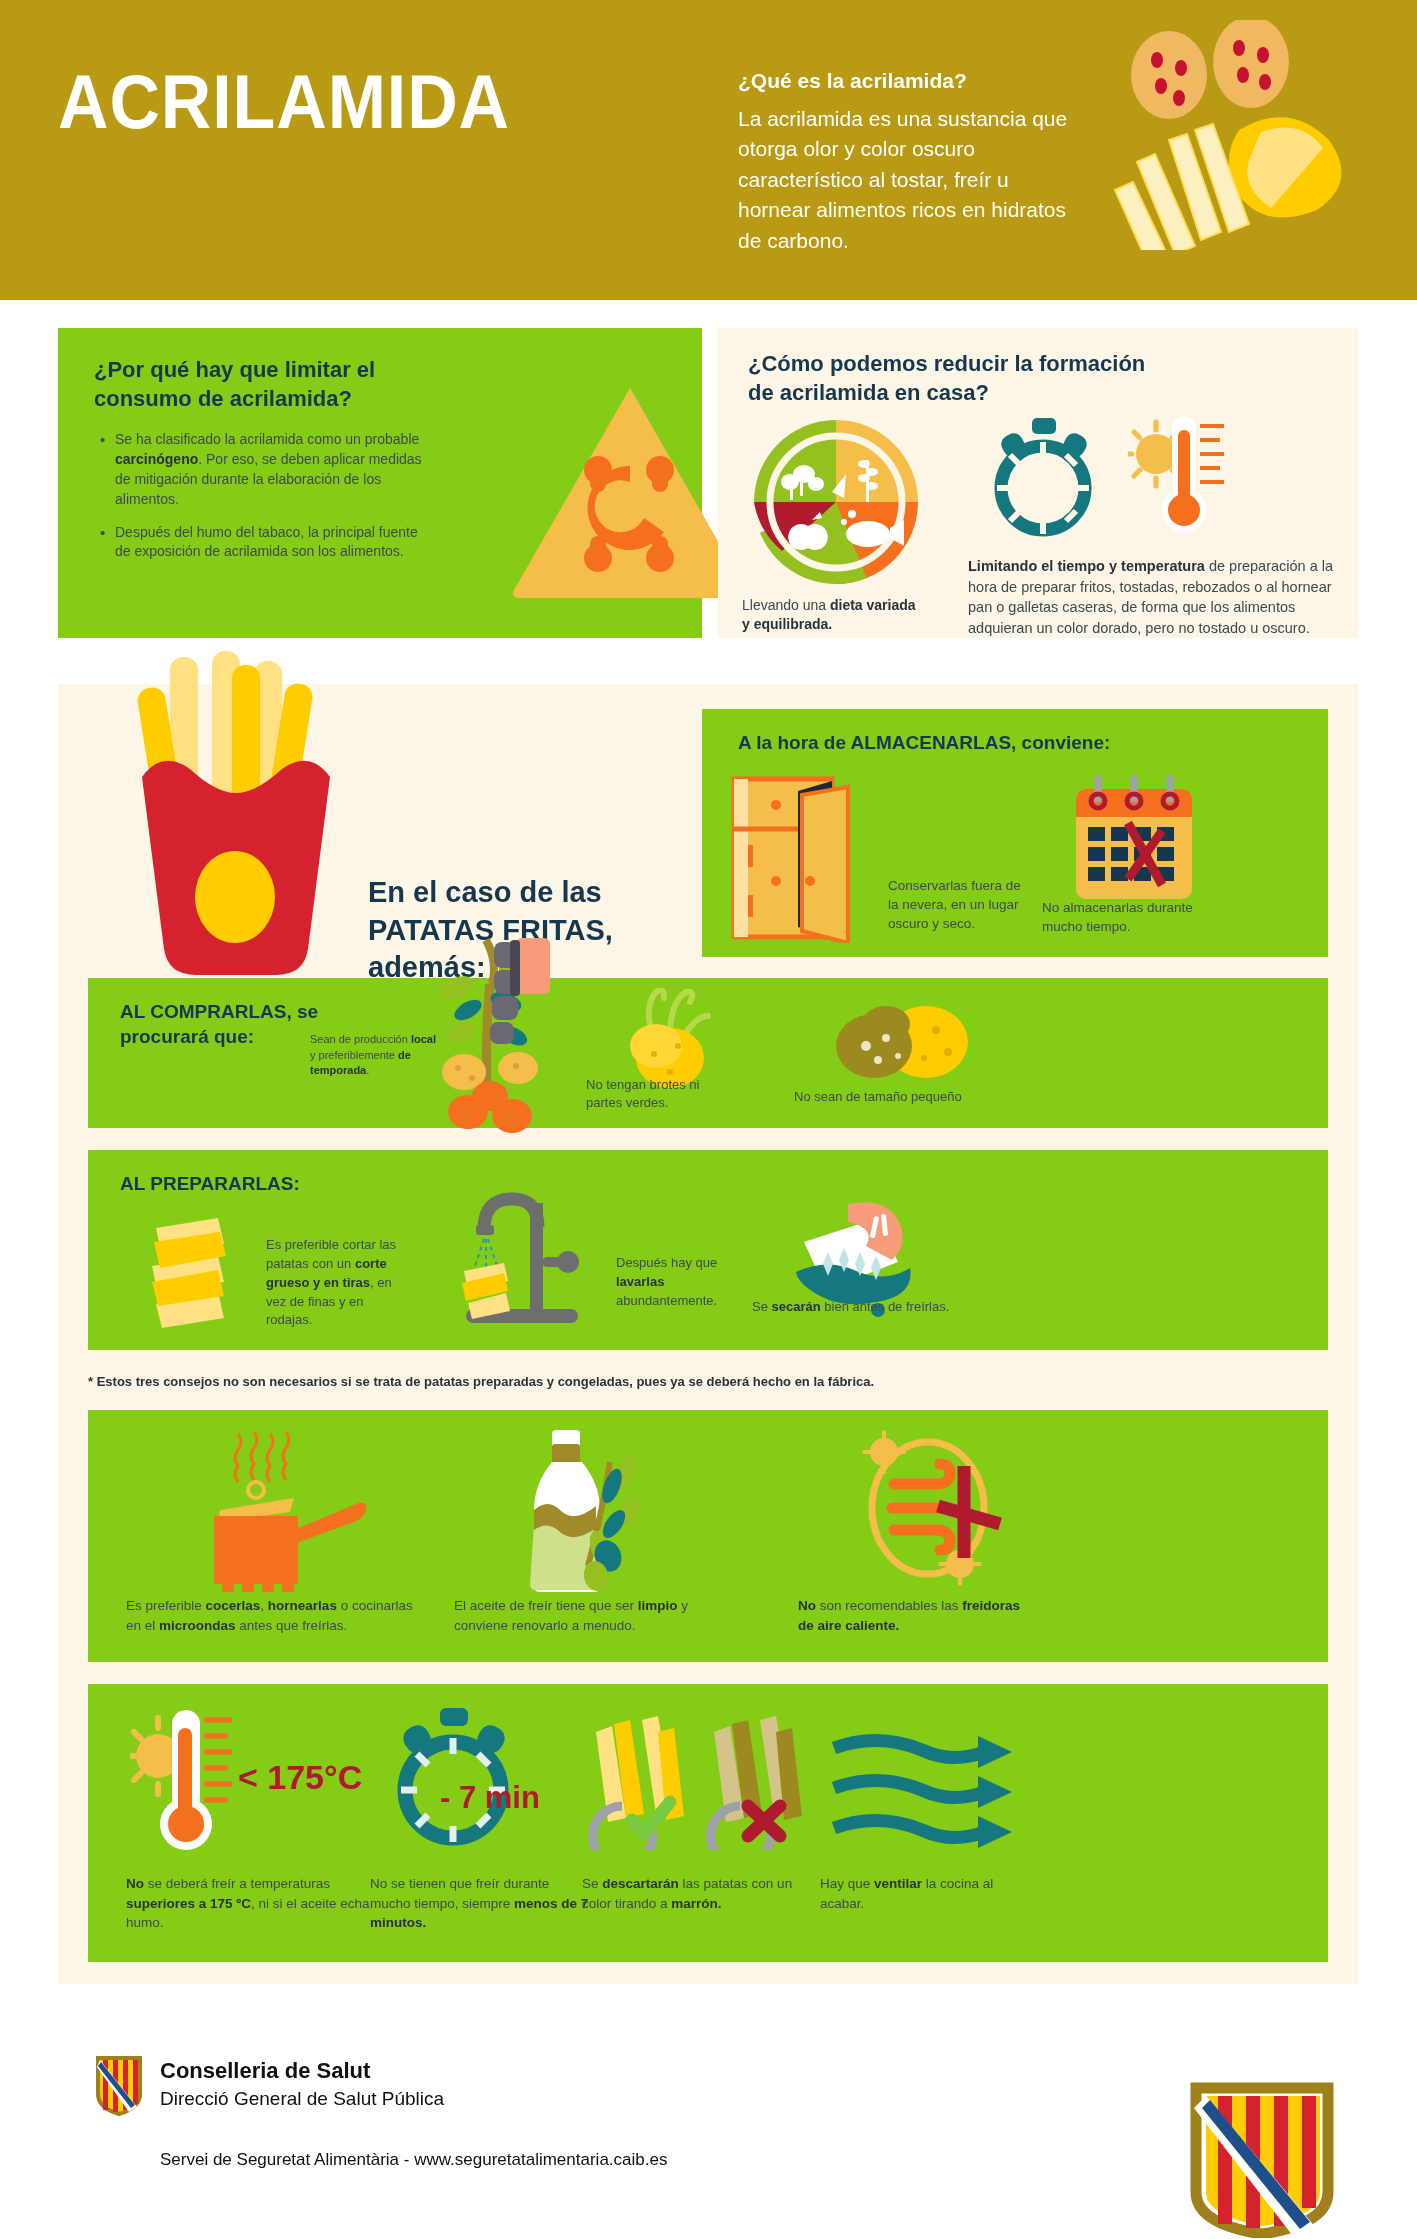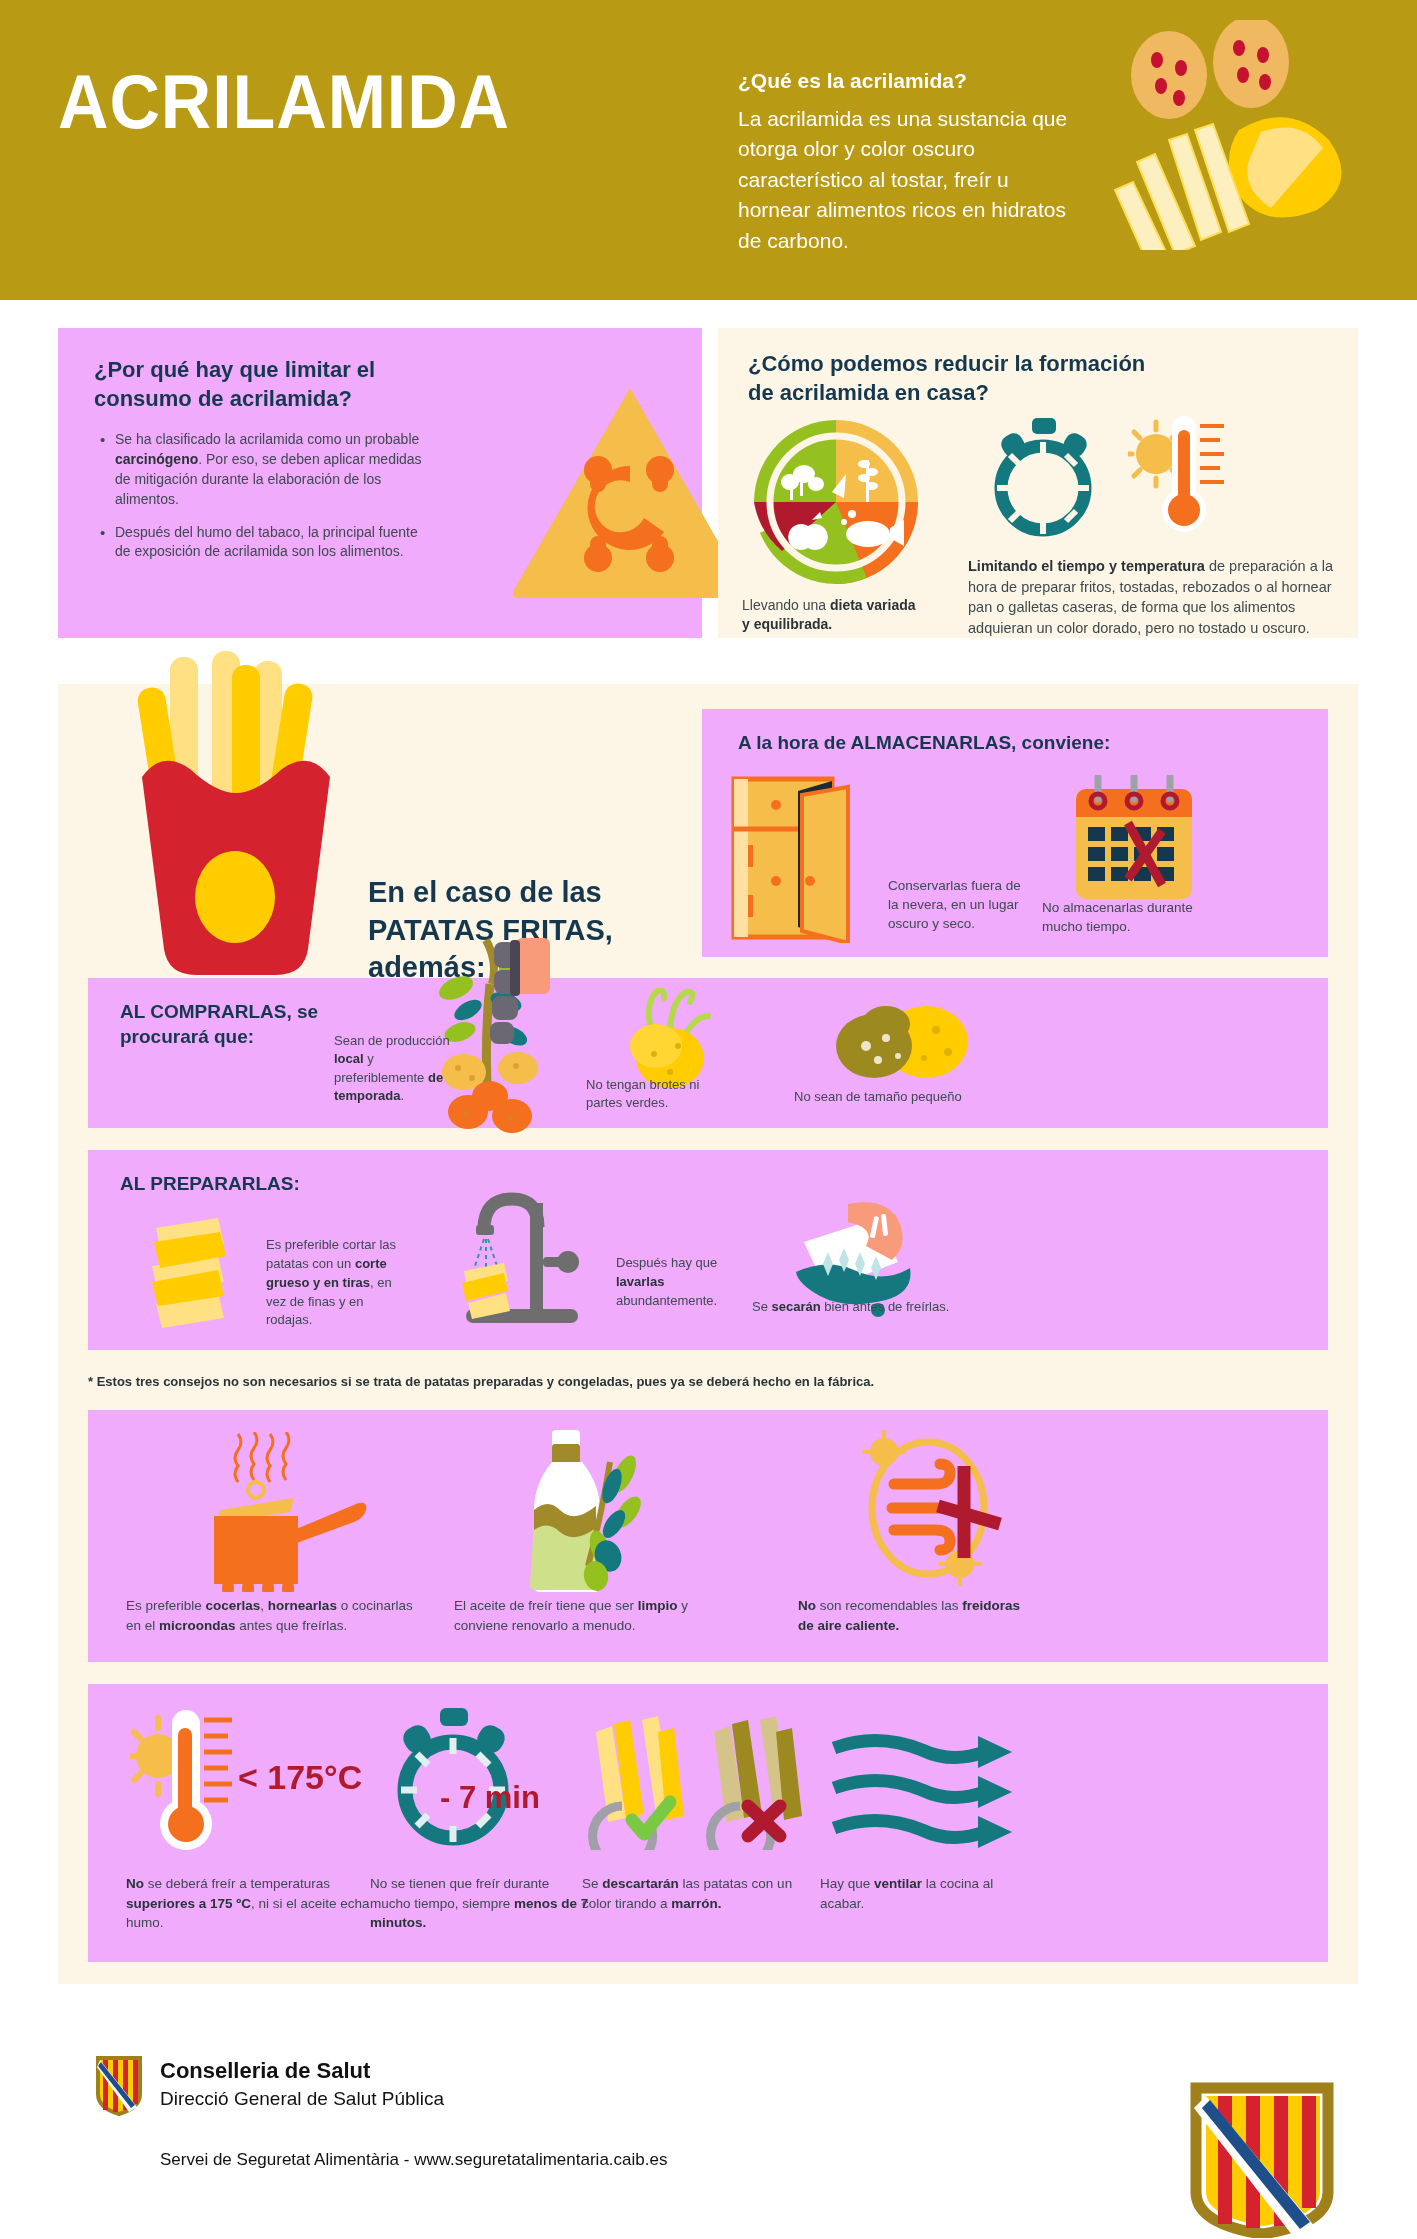--- a/index.html
+++ b/index.html
@@ -27,21 +27,21 @@
     position: absolute; left: 738px; top: 68px; width: 330px;
     font-size: 21px; font-weight: 700; color: #ffffff; line-height: 1.25;
   }
   .hero-sub-p {
     position: absolute; left: 738px; top: 104px; width: 330px;
     font-size: 21px; font-weight: 400; color: #ffffff; line-height: 1.45;
   }
   .hero-art { position: absolute; right: 18px; top: 20px; width: 290px; height: 230px; }
 
   
-  .panel-blue { background: #f0abfc; }
+  .panel-blue { background: #84cc16; }
   .panel-cream { background: #fdf5e6; }
 
   h2.sec-title { font-size: 22px; font-weight: 700; color: #16384f; line-height: 1.3; }
   h3.sec-title-sm { font-size: 19px; font-weight: 700; color: #16384f; line-height: 1.3; }
   p.body { font-size: 14.5px; color: #3d4a4f; line-height: 1.42; }
   p.body b, .bold { font-weight: 700; color: #2a3338; }
   .cap { font-size: 13.5px; color: #3d4a4f; line-height: 1.4; }
 
   
   #p-why  { position: absolute; left: 58px;  top: 328px; width: 644px; height: 310px; }
@@ -70,21 +70,21 @@
   #p-store { position: absolute; left: 644px; top: 25px; width: 626px; height: 248px; }
   #store-title { position: absolute; left: 28px; top: 22px; margin-left: 8px; }
   #fridge { position: absolute; left: 26px; top: 66px; }
   #store-cap1 { position: absolute; left: 186px; top: 168px; width: 140px; }
   #calendar { position: absolute; left: 368px; top: 66px; }
   #store-cap2 { position: absolute; left: 340px; top: 190px; width: 160px; }
 
   #p-buy { position: absolute; left: 30px; top: 294px; width: 1240px; height: 150px; }
   #buy-title { position: absolute; left: 32px; top: 22px; width: 220px; }
   #plant { position: absolute; left: 310px; top: -42px; }
-  #buy-cap1 { position: absolute; left: 222px; top: 54px; width: 128px; font-size: 13px; line-height:1.42; color:#3d4a4f;margin-left:24px;}
+  #buy-cap1 { position: absolute; left: 222px; top: 54px; width: 128px; font-size: 11px; line-height:1.42; color:#3d4a4f;}
   #potato-sprout { position: absolute; left: 520px; top: 10px; }
   #buy-cap2 { position: absolute; left: 498px; top: 98px; width: 150px; font-size: 13px; line-height:1.42; color:#3d4a4f;}
   #potato-small { position: absolute; left: 740px; top: 16px; }
   #buy-cap3 { position: absolute; left: 706px; top: 110px; width: 210px; font-size: 13px; line-height:1.42; color:#3d4a4f;}
 
   #p-prep { position: absolute; left: 30px; top: 466px; width: 1240px; height: 200px; }
   #prep-title { position: absolute; left: 32px; top: 22px; }
   #cut-fries { position: absolute; left: 60px; top: 62px; }
   #prep-cap1 { position: absolute; left: 178px; top: 86px; width: 146px; font-size: 13px; line-height:1.45; color:#3d4a4f;}
   #faucet { position: absolute; left: 360px; top: 35px; }

